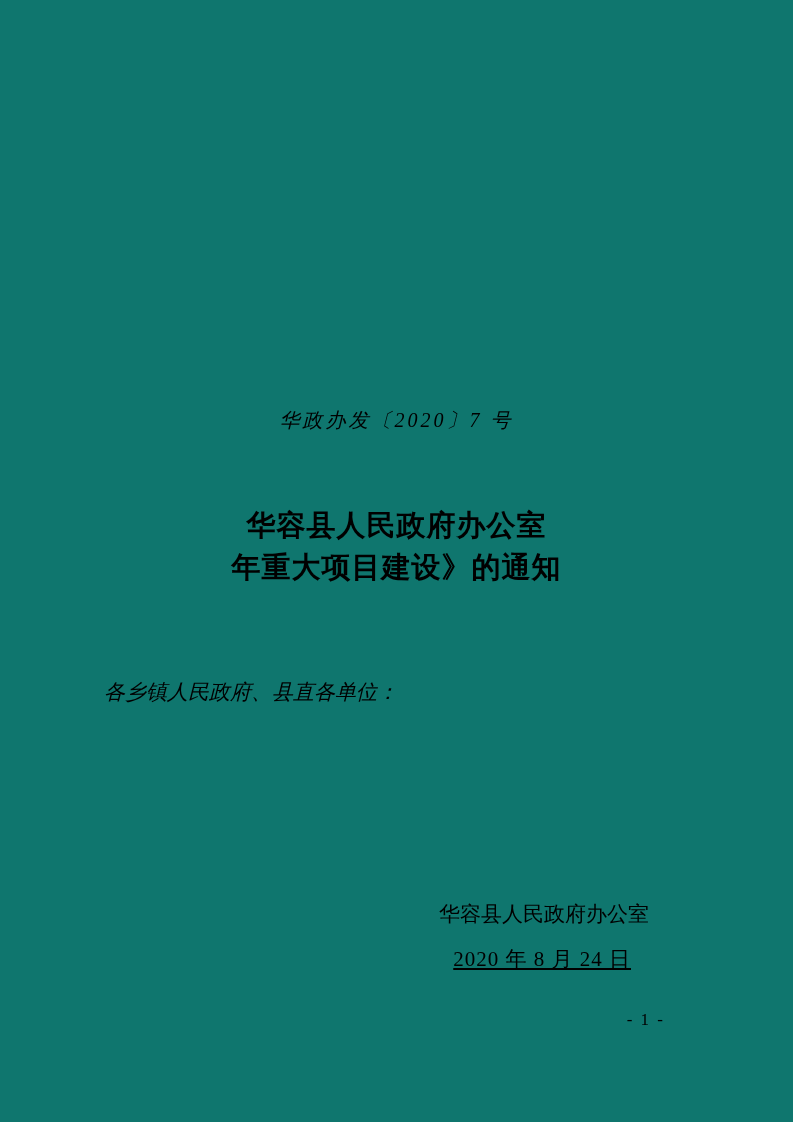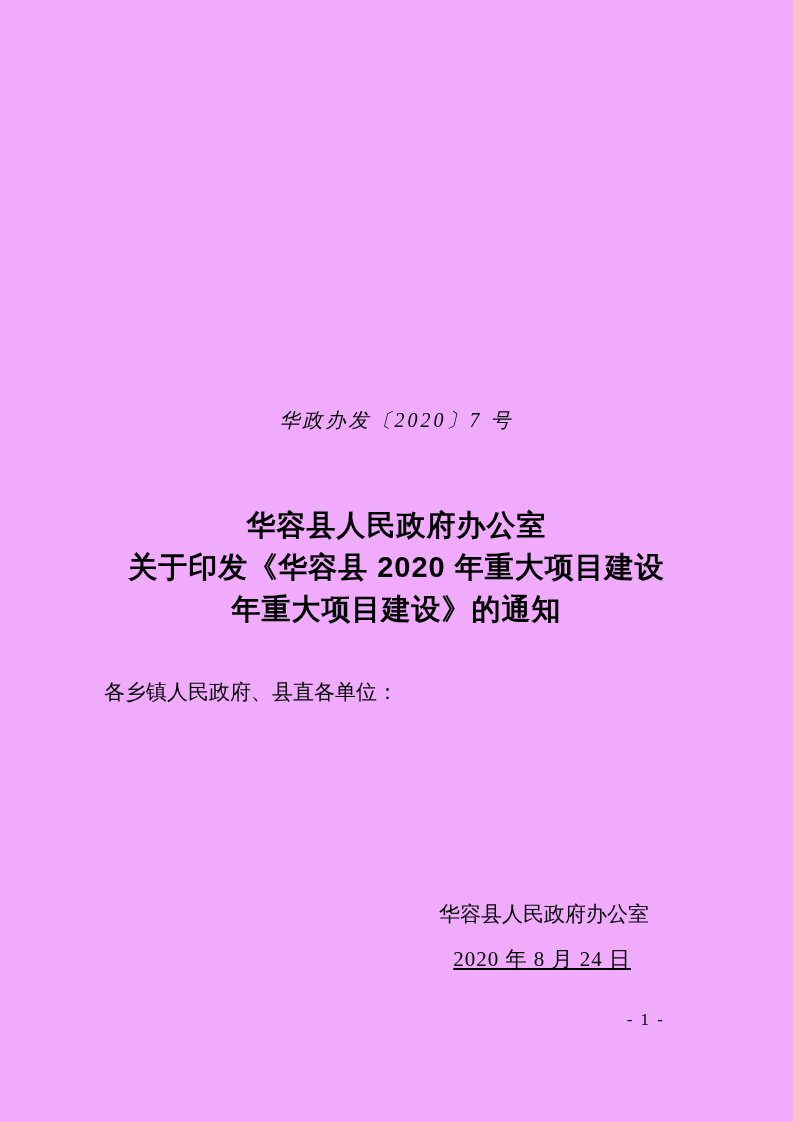--- a/index.html
+++ b/index.html
@@ -4,21 +4,21 @@
 <style>
   html, body {
     margin: 0;
     padding: 0;
     background: #ffffff;
   }
   .page {
     position: relative;
     width: 793px;
     height: 1122px;
-    background: #f0abfc;
+    background: #0f766e;
     color: #000000;
     overflow: hidden;
     font-family: "Liberation Serif", serif;
   }
 
   
   .doc-number {
     position: absolute;
     top: 406px;
     left: 0;
@@ -48,20 +48,21 @@
   
   .body-block {
     position: absolute;
     top: 671px;
     left: 104px;
     right: 101px;
     font-family: "Liberation Serif", serif;
     font-size: 21px;
     line-height: 42px;
     text-align: justify;
+    font-style: italic;
   }
   .body-block .paragraph {
     text-indent: 2em;
     margin: 0;
   }
   .body-block .salutation {
     margin: 0;
   }
 
   
@@ -96,21 +97,20 @@
 </style>
 </head>
 <body>
 
 <div class="page">
 
   <div class="doc-number">华政办发〔2020〕7 号</div>
 
   <div class="title-block">
     <div>华容县人民政府办公室</div>
-    <div>关于印发《华容县 2020 年重大项目建设</div>
     <div>年重大项目建设》的通知</div>
   </div>
 
   <div class="body-block">
     <p class="salutation">各乡镇人民政府、县直各单位：</p>
   </div>
 
   <div class="sign-block">
     <div class="signature-line">华容县人民政府办公室</div>
     <div class="date-line">2020 年 8 月 24 日</div>

